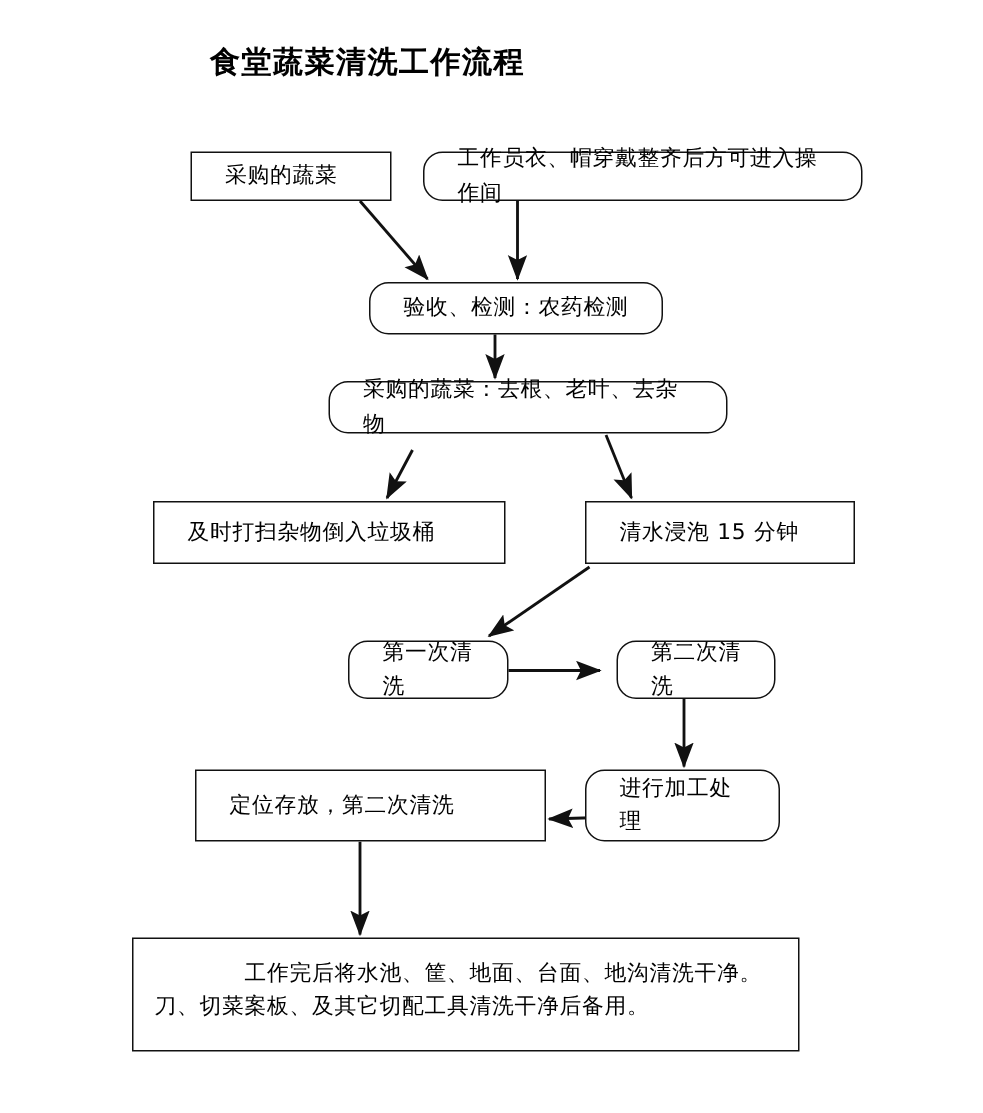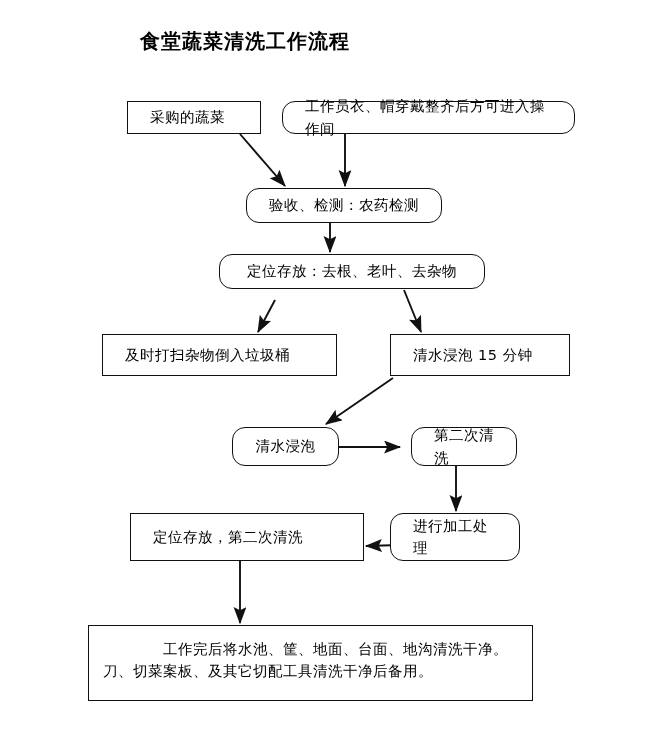--- a/index.html
+++ b/index.html
@@ -94,30 +94,30 @@
       <div class="node left" style="left: 127px; top: 101px; width: 134px; height: 33px;">
         <span class="txt">采购的蔬菜</span>
       </div>
       <div class="node center" style="left: 282px; top: 101px; width: 293px; height: 33px;">
         <span class="txt">工作员衣、帽穿戴整齐后方可进入操作间</span>
       </div>
       <div class="node center" style="left: 246px; top: 188px; width: 196px; height: 35px;">
         <span class="txt">验收、检测：农药检测</span>
       </div>
       <div class="node center" style="left: 219px; top: 254px; width: 266px; height: 35px;">
-        <span class="txt">定位存放：去根、老叶、去杂物</span>
+        <span class="txt">采购的蔬菜：去根、老叶、去杂物</span>
       </div>
       <div class="node left" style="left: 102px; top: 334px; width: 235px; height: 42px;">
         <span class="txt">及时打扫杂物倒入垃圾桶</span>
       </div>
       <div class="node left" style="left: 390px; top: 334px; width: 180px; height: 42px;">
         <span class="txt">清水浸泡 15 分钟</span>
       </div>
       <div class="node center" style="left: 232px; top: 427px; width: 107px; height: 39px;">
-        <span class="txt">清水浸泡</span>
+        <span class="txt">第一次清洗</span>
       </div>
       <div class="node center" style="left: 411px; top: 427px; width: 106px; height: 39px;">
         <span class="txt">第二次清洗</span>
       </div>
       <div class="node left" style="left: 130px; top: 513px; width: 234px; height: 48px;">
         <span class="txt">定位存放，第二次清洗</span>
       </div>
       <div class="node center" style="left: 390px; top: 513px; width: 130px; height: 48px;">
         <span class="txt">进行加工处理</span>
       </div>

